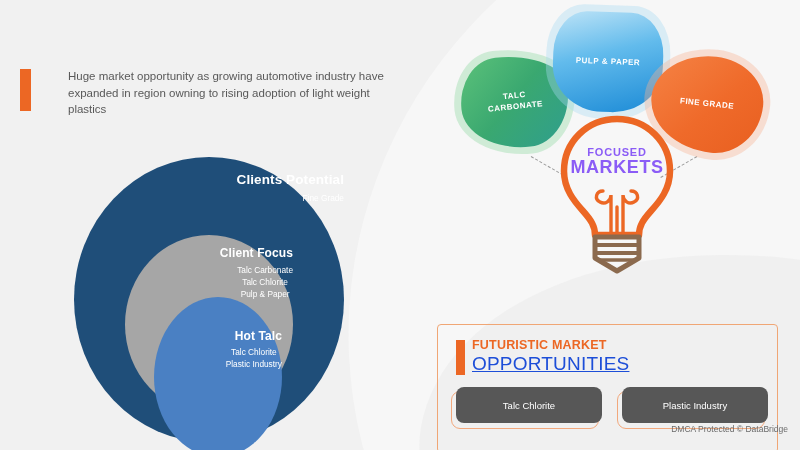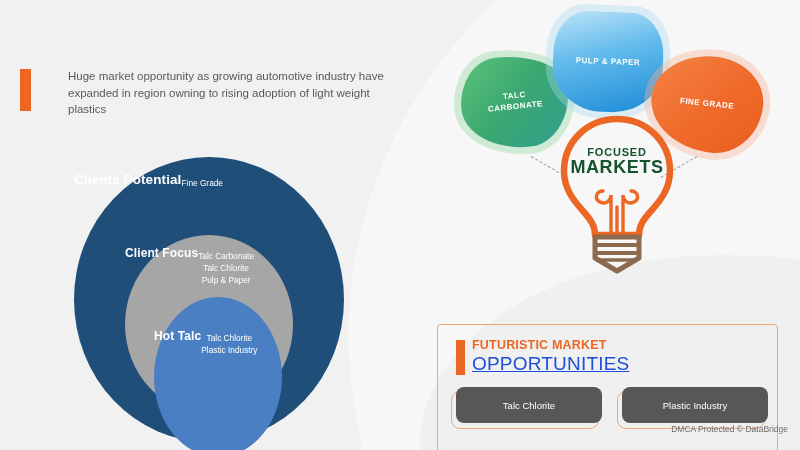--- a/index.html
+++ b/index.html
@@ -37,21 +37,21 @@
   .sub-wrap{position:absolute;left:20px;top:68px;display:flex;align-items:flex-start;}
   .sub-bar{width:11px;height:42px;background:#ec6724;flex:none;margin-right:11px;margin-top:1px;}
   .subtitle{
     font-size:11.5px;color:#595959;line-height:1.45;max-width:330px;margin-left:26px;
   }
 
   
   .venn{position:absolute;left:74px;top:157px;width:270px;height:270px;}
   .circ{
     position:absolute;border-radius:50%;
-    display:flex;flex-direction:row;align-items:flex-start;
+    display:flex;flex-direction:column;align-items:flex-end;
     color:#ffffff;text-align:center;
   }
   .c-outer{left:0;top:0;width:270px;height:270px;background:#1f4e79;padding-top:15px;}
   .c-mid{left:51px;top:78px;width:168px;height:168px;background:#a6a6a6;padding-top:11px;}
   .c-inner{left:80px;top:140px;width:128px;height:128px;background:#4a80c3;padding-top:32px;}
   .c-title{font-size:13.5px;font-weight:bold;letter-spacing:.1px;}
   .c-title.small{font-size:12px;}
   .c-items{margin-top:5px;font-size:8.3px;line-height:1.42;font-weight:normal;}
   .c-items.one{margin-top:6px;}
   .c-inner .c-items{margin-top:4px;}
@@ -92,21 +92,21 @@
     border-radius:54% 46% 42% 58% / 48% 46% 54% 52%;}
   .blob-orange .halo{background:#f6b392;border-radius:54% 46% 42% 58% / 48% 46% 54% 52%;}
 
   .dash{position:absolute;height:0;border-top:1.4px dashed #9a9a9a;z-index:0;}
   .dash-l{left:76px;top:148px;width:42px;transform:rotate(30deg);transform-origin:left center;}
   .dash-r{left:200px;top:148px;width:42px;transform:rotate(-30deg);transform-origin:right center;}
 
   .bulb{position:absolute;left:100px;top:105px;width:124px;height:165px;}
   .bulb-txt{
     position:absolute;left:0;top:33px;width:124px;text-align:center;
-    color:#14532d;font-weight:bold;line-height:1.1;
+    color:#8b5cf6;font-weight:bold;line-height:1.1;
   }
   .bulb-txt .l1{font-size:11px;letter-spacing:.8px;}
   .bulb-txt .l2{font-size:18px;letter-spacing:.6px;}
 
   
   .panel{
     position:absolute;left:437px;top:288px;width:339px;height:127px;
     border:1.4px solid #f0a675;border-radius:4px;
     background:transparent;
     margin-top:36px;

